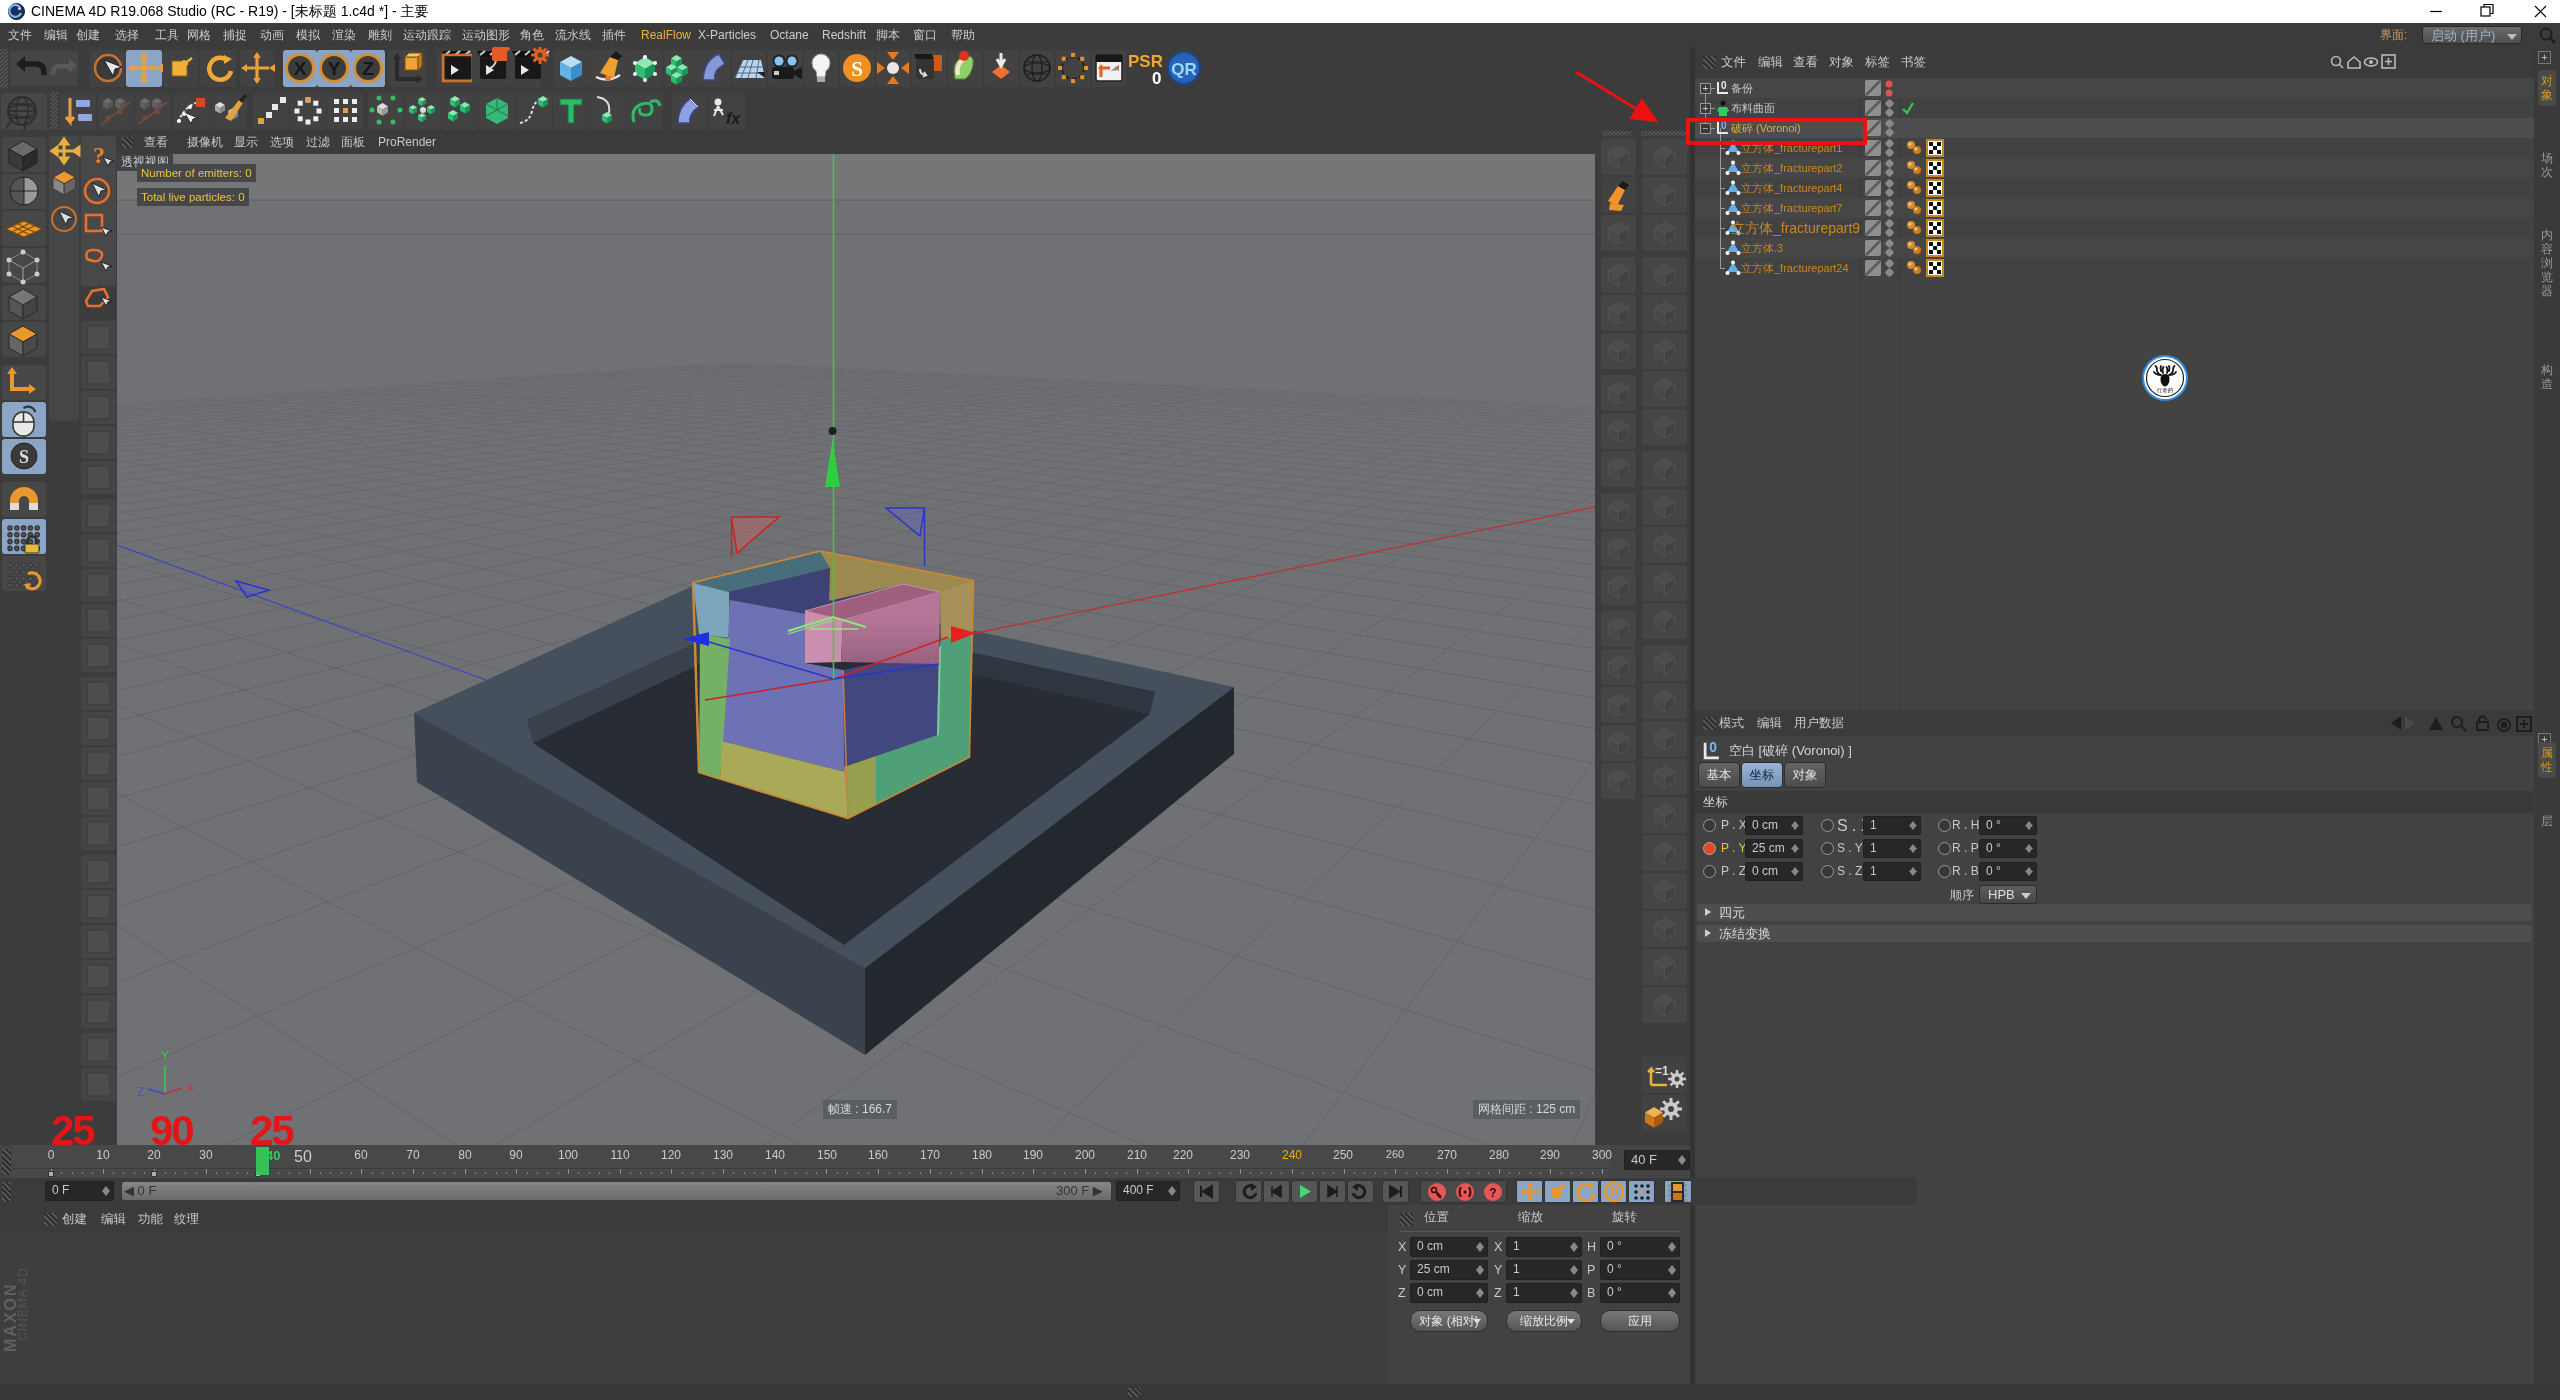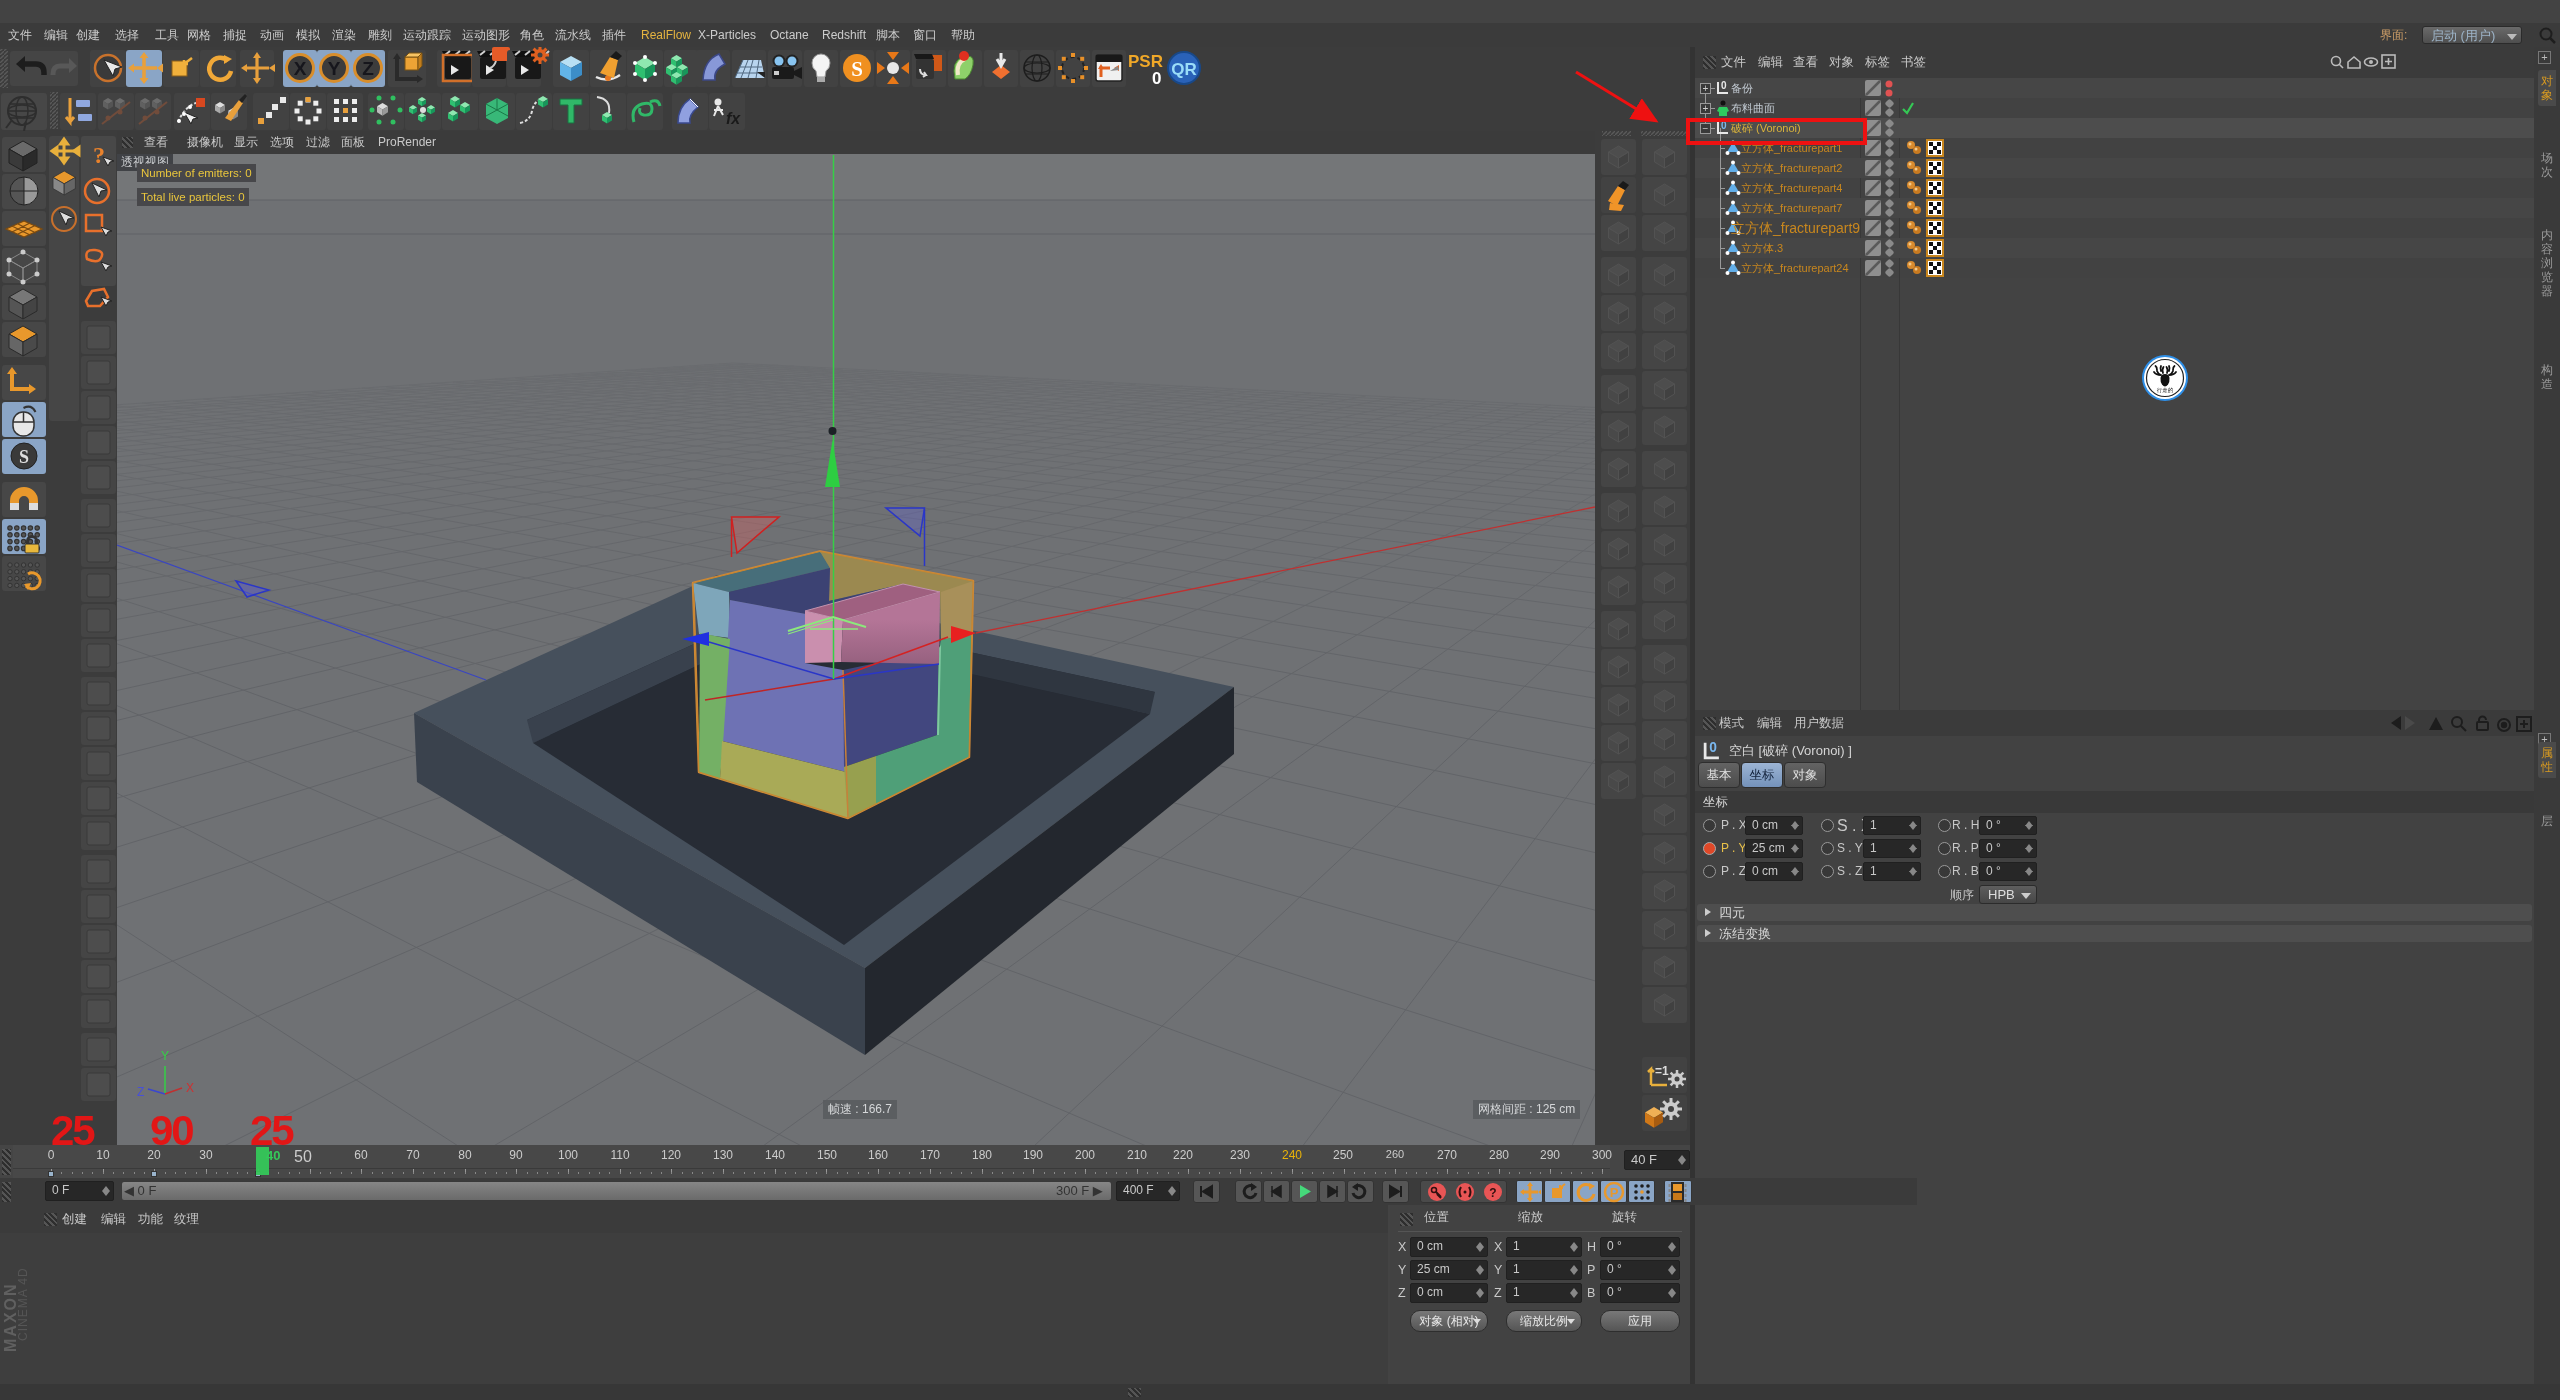--- a/index.html
+++ b/index.html
@@ -19,20 +19,37 @@
 .mats{left:0;top:1205px;width:1388px;height:179px;background:#3e3e3e}
 .coords{left:1390px;top:1205px;width:300px;height:179px;background:#424242}
 .statusbar{left:0;top:1384px;width:2560px;height:16px;background:#373737}
 .vsep{left:1690px;top:47px;width:5px;height:1337px;background:#333}
 .field{position:absolute;background:#272727;border:1px solid #202020;border-radius:2px;color:#c9c9c9;font-size:12px;line-height:17px;padding-left:6px}
 .spin:after{content:"";position:absolute;right:3px;top:4px;border-left:4px solid transparent;border-right:4px solid transparent;border-bottom:5px solid #888}
 .spin:before{content:"";position:absolute;right:3px;bottom:4px;border-left:4px solid transparent;border-right:4px solid transparent;border-top:5px solid #888}
 .grip{background-image:repeating-linear-gradient(45deg,#2e2e2e 0 2px,#555 2px 4px)}
 </style></head><body>
 <div id="page">
+<div class="abs titlebar">
+<svg class="abs" style="left:8px;top:3px" width="17" height="17" viewBox="0 0 17 17">
+        <circle cx="8.5" cy="8.5" r="8" fill="#1a2f5e"></circle>
+        <circle cx="8.5" cy="8.5" r="8" fill="none" stroke="#0d1830" stroke-width="1"></circle>
+        <path d="M12 4 A6 6 0 1 0 13 10" fill="none" stroke="#7fb2e8" stroke-width="2.2"></path>
+        <circle cx="11.5" cy="5.5" r="1.6" fill="#cfe2f4"></circle>
+      </svg>
+<span class="abs" style="left:31px">CINEMA 4D R19.068 Studio (RC - R19) - [未标题 1.c4d *] - 主要</span>
+<svg class="abs" style="left:2416px;top:0" width="144" height="23" viewBox="0 0 144 23">
+        <g stroke="#000" stroke-width="1.2" fill="none">
+          <path d="M14 11.5 h12"></path>
+          <rect x="65" y="7" width="9" height="9"></rect>
+          <path d="M68 7 v-2.5 h9 v9 h-2.5"></path>
+          <path d="M119 6 l11 11 M130 6 l-11 11"></path>
+        </g>
+      </svg>
+</div>
 <div class="abs menubar">
       <span style="left:8px;color:#ccc">文件</span>
       <span style="left:44px;color:#ccc">编辑</span>
       <span style="left:76px;color:#ccc">创建</span>
       <span style="left:115px;color:#ccc">选择</span>
       <span style="left:155px;color:#ccc">工具</span>
       <span style="left:187px;color:#ccc">网格</span>
       <span style="left:223px;color:#ccc">捕捉</span>
       <span style="left:260px;color:#ccc">动画</span>
       <span style="left:296px;color:#ccc">模拟</span>

